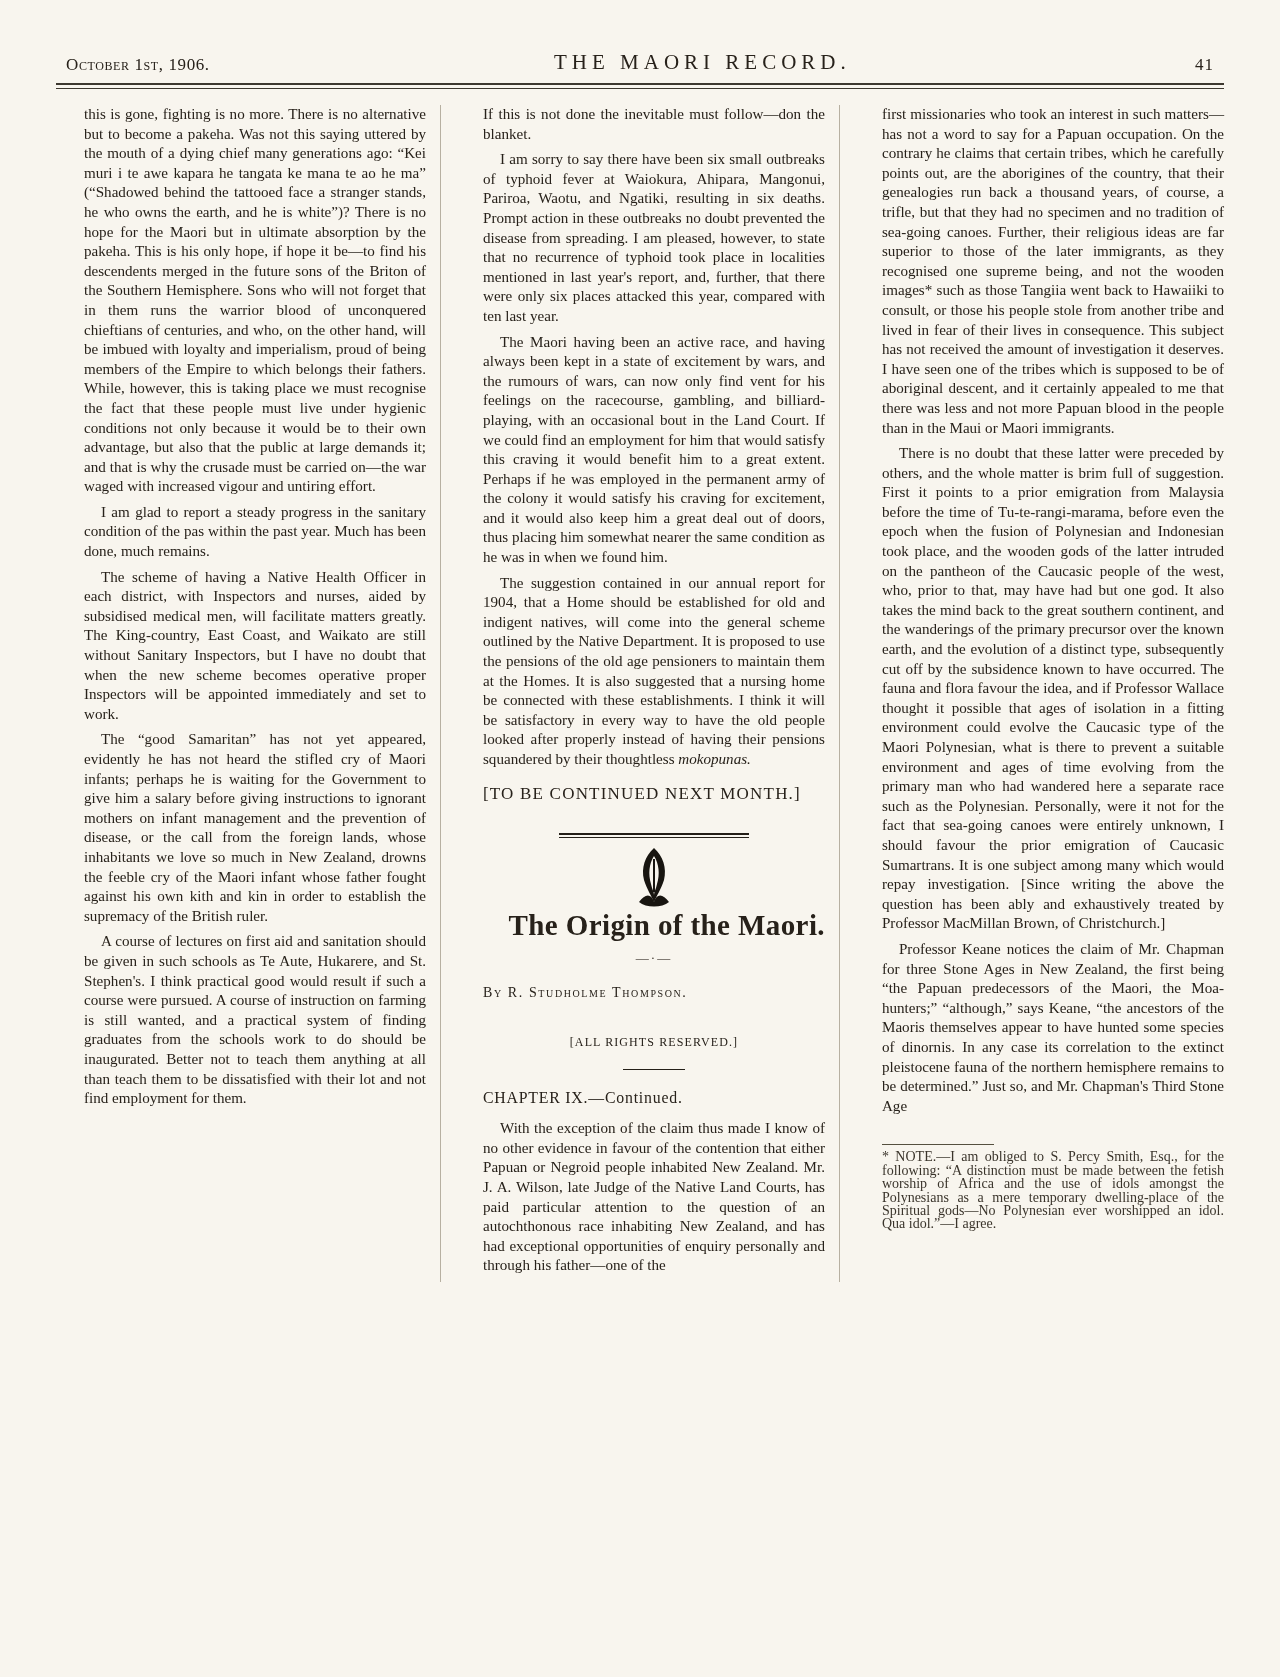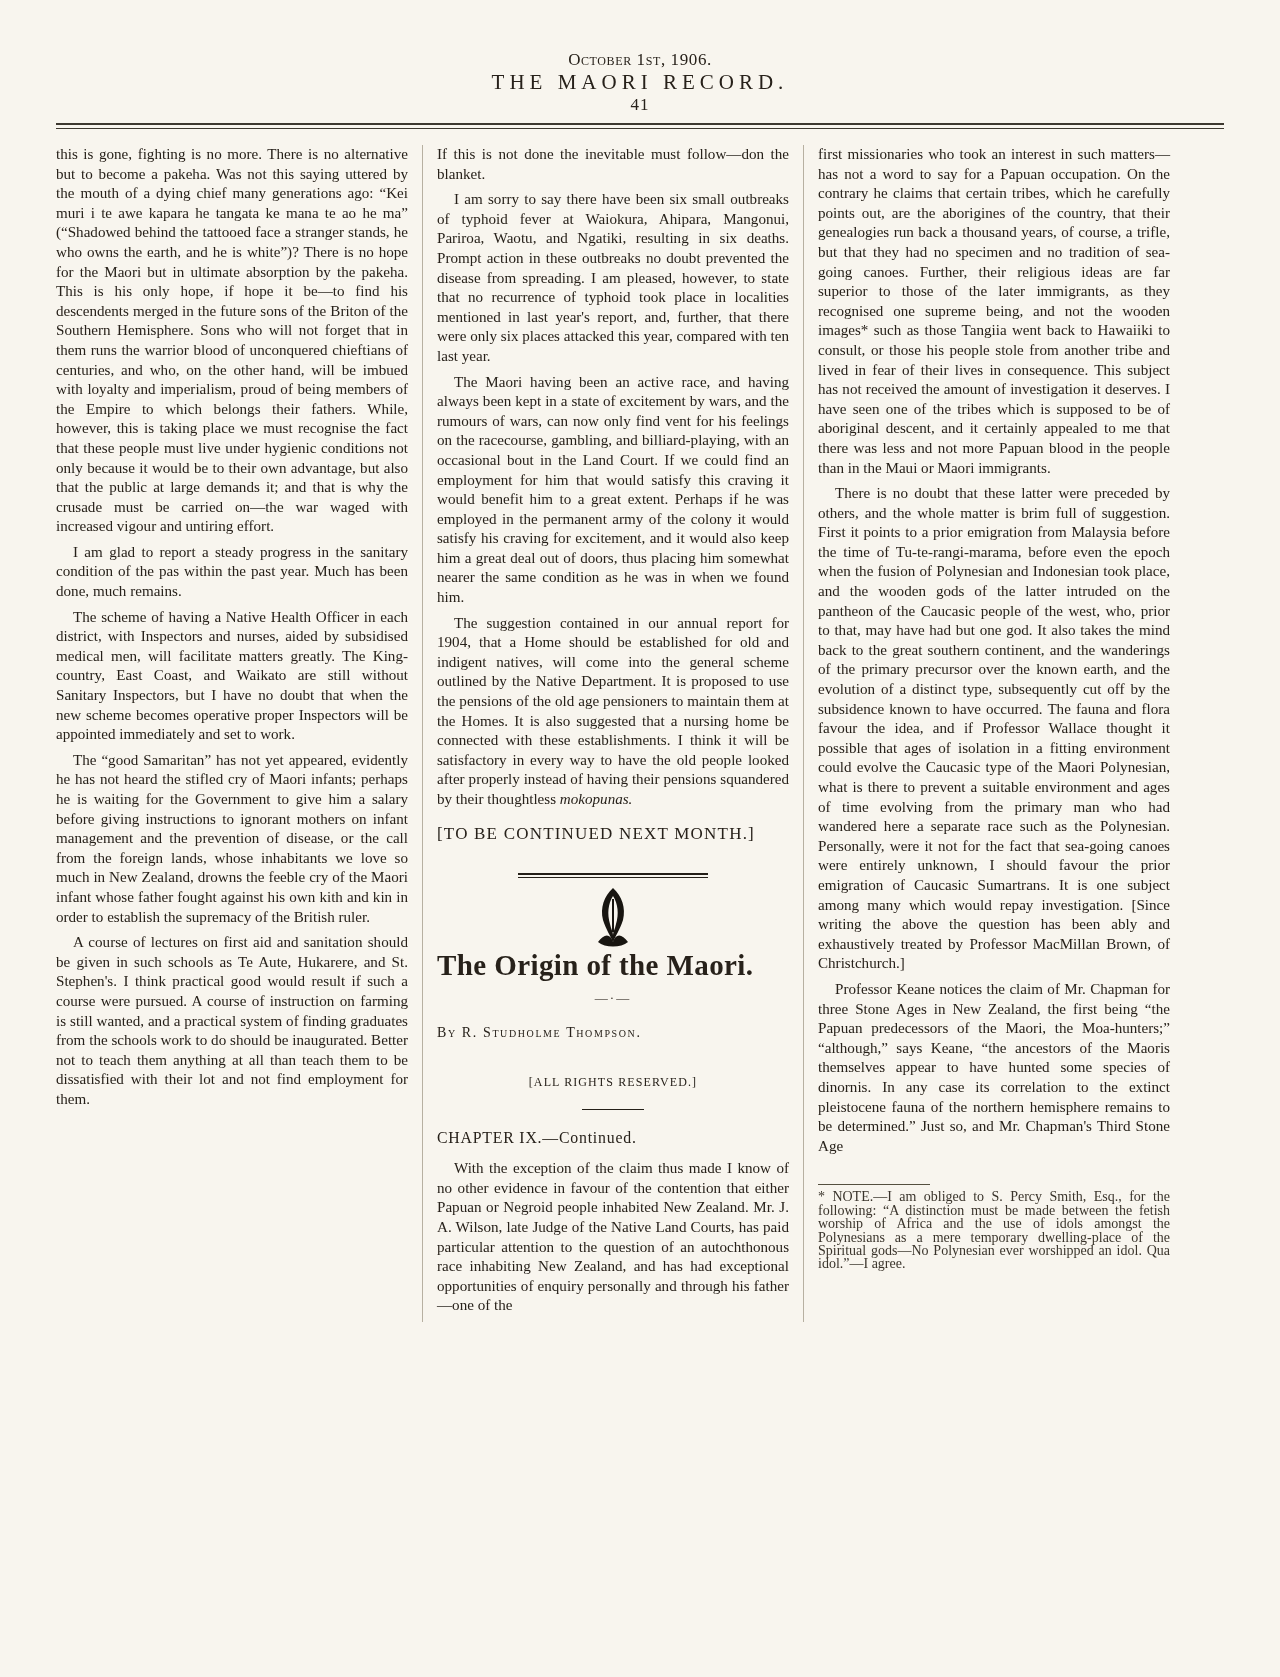--- a/index.html
+++ b/index.html
@@ -7,41 +7,41 @@
   body {
     background:#f8f5ee;
     color:#27211a;
     font-family:"Liberation Serif", "DejaVu Serif", serif;
     overflow:hidden;
     position:relative;
   }
   .page { padding:50px 56px 0 56px; }
 
   
-  .header { display:flex; justify-content:space-between; align-items:center; padding:0 10px 8px 10px;flex-direction:column; }
+  .header { display:flex; justify-content:space-between; align-items:flex-end; padding:0 10px 8px 10px; }
   .header-date { font-variant:small-caps; font-size:17px; letter-spacing:0.6px; }
   .journal-title { font-size:21px; letter-spacing:5px; }
   .page-number { font-size:17px; letter-spacing:1px; }
   .header-rule { height:6px; border-top:2.5px solid #3d382f; border-bottom:1px solid #3d382f; margin-bottom:16px; }
 
   
   .columns { display:flex; align-items:stretch; }
-  .col { width:352px; font-size:15.1px; line-height:19.6px; text-align:justify; }
+  .col { width:352px; font-size:15.1px; line-height:19.6px; text-align:justify;margin-left:28px; }
   .divider { width:1px; background:#b7b0a1; margin:0 14px; }
 
   p { text-indent:17px; margin:0 0 6px 0; }
   p.flush { text-indent:0; }
   em { font-style:italic; }
 
   .continued { text-align:left; font-size:17px; letter-spacing:1.2px; margin:14px 0 30px 0; }
 
   
   .orn-rule { width:190px; height:5px; border-top:2px solid #241f18; border-bottom:1px solid #241f18; margin:0 auto 8px auto; }
   .ornament { text-align:center; margin:0 0 6px 0; line-height:0; }
-  .article-title { text-align:left; font-size:29px; font-weight:bold; letter-spacing:0.4px; margin:4px 0 12px 0; }
+  .article-title { text-align:right; font-size:29px; font-weight:bold; letter-spacing:0.4px; margin:4px 0 12px 0; }
   .title-divider { text-align:center; font-size:13px; letter-spacing:2px; margin-bottom:16px; color:#3a342b; }
   .byline { text-align:left; font-variant:small-caps; font-size:14px; letter-spacing:1.6px; margin-bottom:30px; }
   .rights { text-align:center; font-size:12px; letter-spacing:1.1px; margin-bottom:16px; }
   .short-rule { width:62px; border-top:1.2px solid #241f18; margin:0 auto 18px auto; }
   .chapter { text-align:left; font-size:15.8px; letter-spacing:0.8px; margin-bottom:12px; }
 
   
   .footnote { margin-top:28px; }
   .footnote-rule { width:112px; border-top:1px solid #55503f; margin-bottom:5px; }
   .footnote-text { font-size:14px; line-height:13.4px; text-align:justify; color:#3a342b; }

